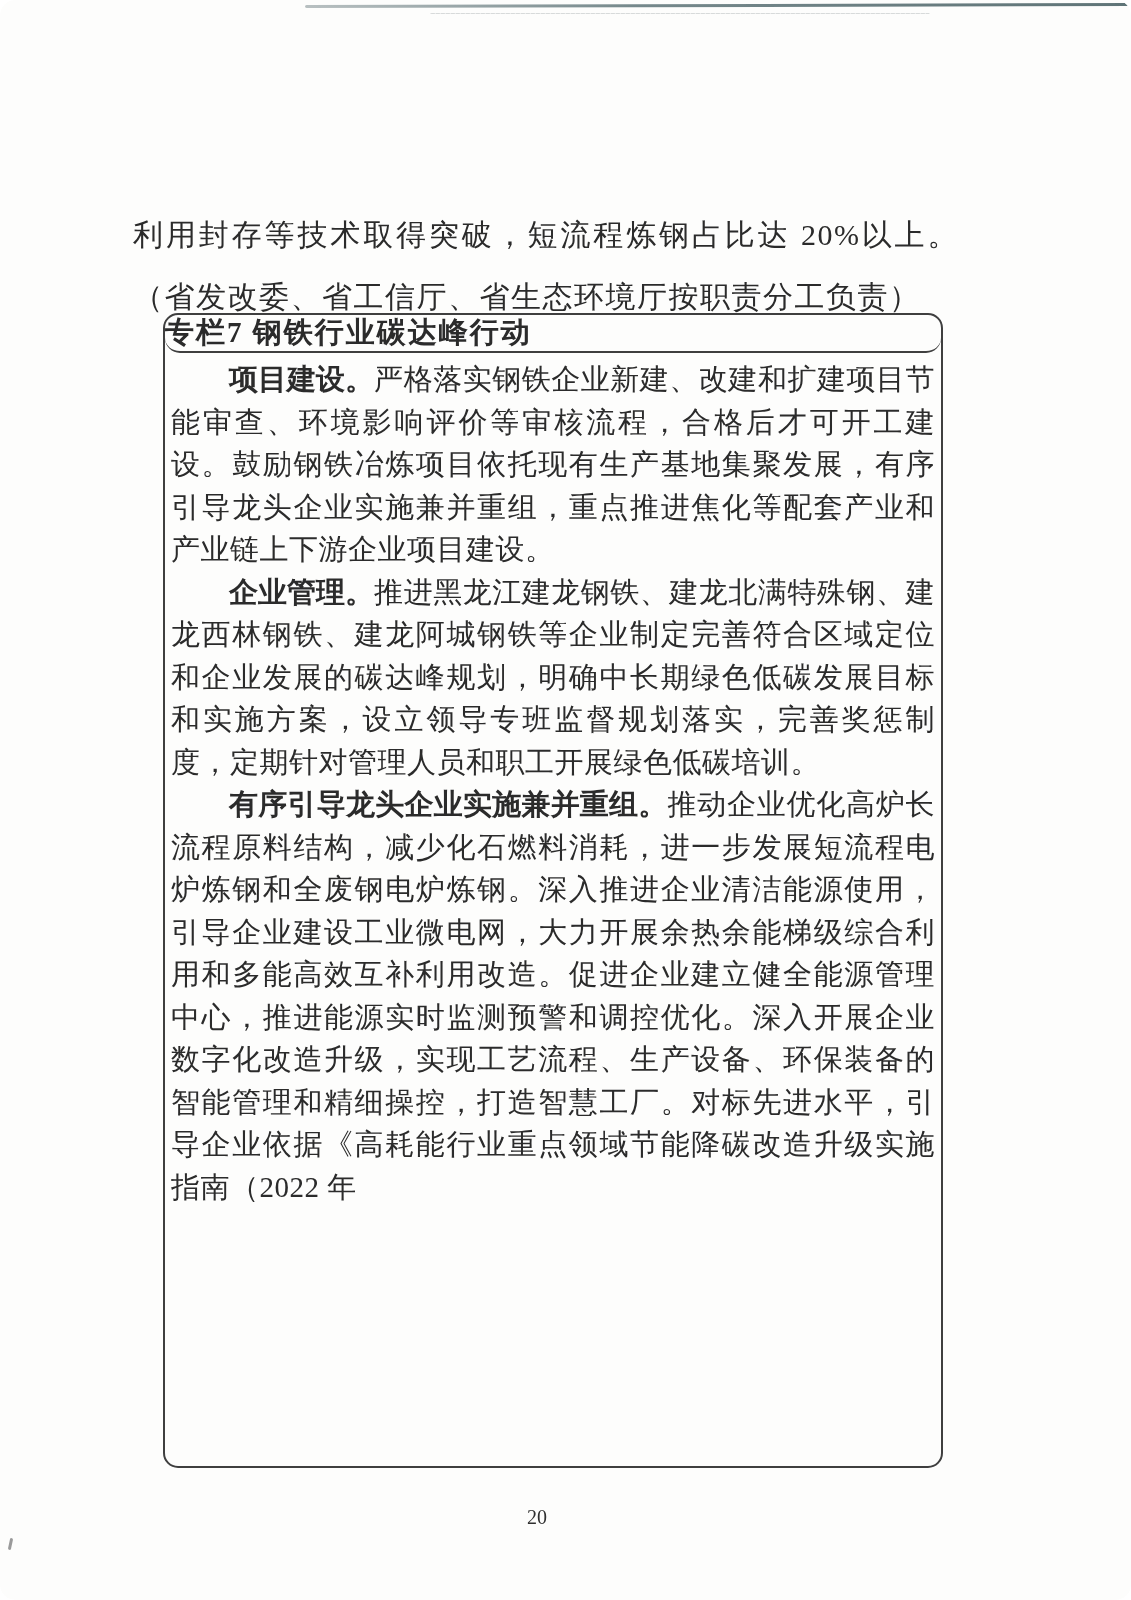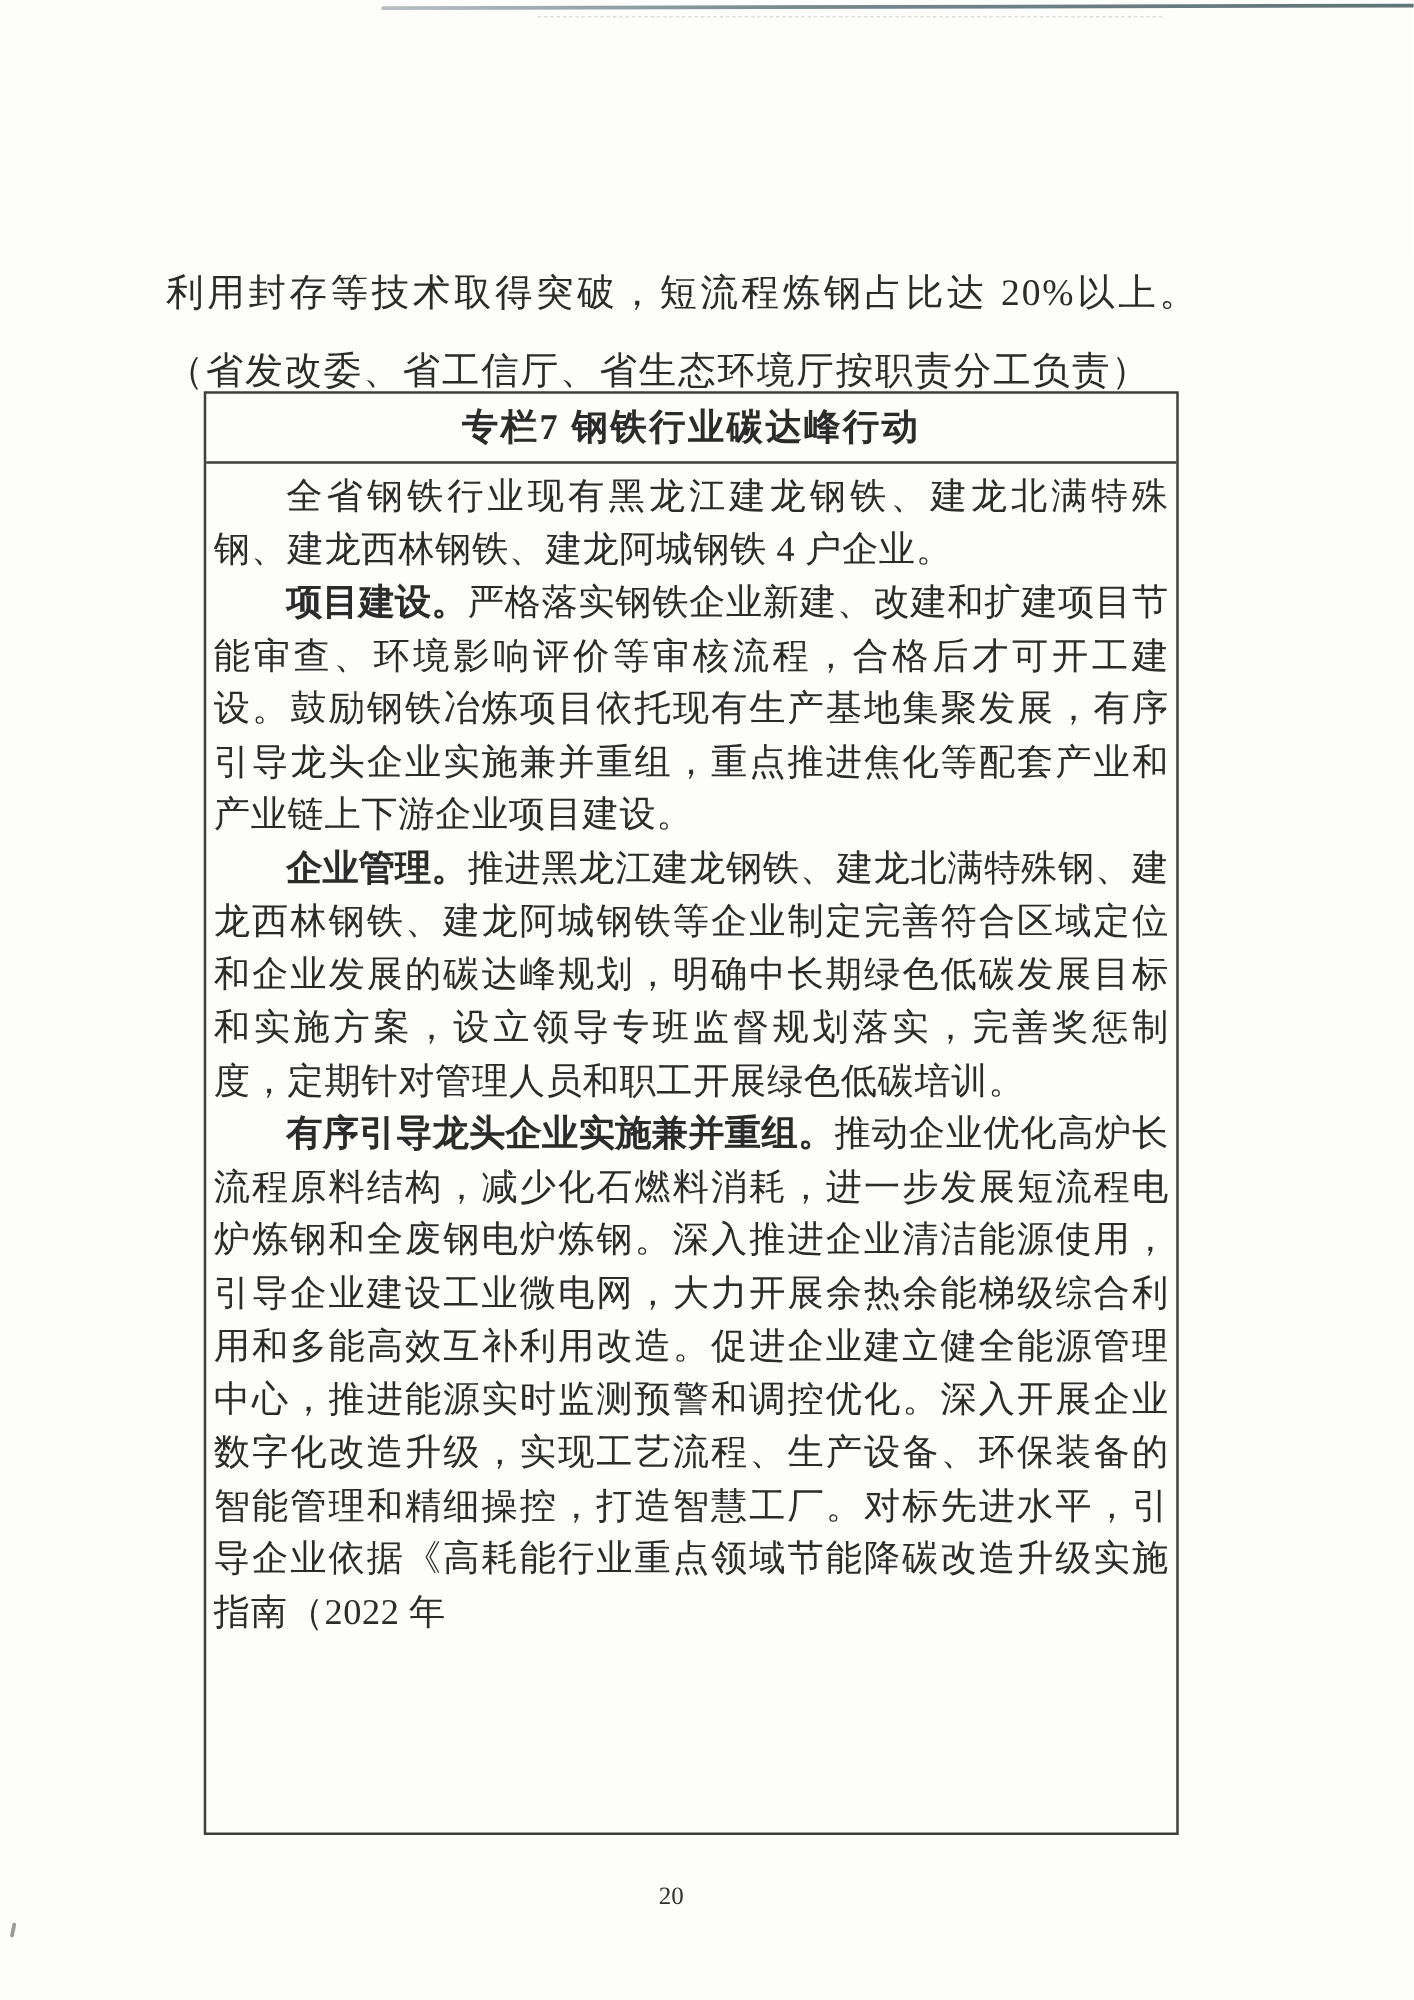--- a/index.html
+++ b/index.html
@@ -1,20 +1,20 @@
 <!DOCTYPE html>
 <html lang="zh" style="--ink: #2b2b2b; --border: #3f3f3f; --paper: #fdfdfc;"><head>
 <meta charset="utf-8">
 <style>
   :root{
     --ink:#2b2b2b;
     --border:#3f3f3f;
     --paper:#fdfdfc;
   }
-  *{margin:0;padding:0;box-sizing:border-box;}
+  *{margin:0;padding:0;box-sizing:border-box;border-radius:15px;}
   html,body{background:#ffffff;}
   .page{
     position:relative;
     width:1131px;
     height:1600px;
     background:var(--paper);
     overflow:hidden;
     font-family:"Liberation Serif","DejaVu Serif",serif;
     color:var(--ink);
   }
@@ -61,25 +61,25 @@
   .column-box{
     position:absolute;
     left:163px;
     top:313px;
     width:780px;
     min-height:1155px;
     border:2px solid var(--border);
     background:transparent;
   }
   .box-title-row{
-    height:56px;
+    height:38px;
     border-bottom:2px solid var(--border);
     display:flex;
     align-items:center;
-    justify-content:center;
+    justify-content:flex-start;
   }
   .box-title{
     font-size:29px;
     font-weight:700;
     letter-spacing:2px;
     color:var(--ink);
   }
   .box-content{
     padding:5px 6px 8px 6px;
     font-size:29px;
@@ -117,21 +117,20 @@
   <div class="scan-line-top2"></div>
   <div class="scan-speck"></div>
 
   <p class="intro">利用封存等技术取得突破，短流程炼钢占比达 20%以上。（省发改委、省工信厅、省生态环境厅按职责分工负责）</p>
 
   <div class="column-box">
     <div class="box-title-row">
       <span class="box-title">专栏7 钢铁行业碳达峰行动</span>
     </div>
     <div class="box-content">
-      <p><b class="lead"></b><span>全省钢铁行业现有黑龙江建龙钢铁、建龙北满特殊钢、建龙西林钢铁、建龙阿城钢铁 4 户企业。</span></p>
       <p><b class="lead">项目建设。</b><span>严格落实钢铁企业新建、改建和扩建项目节能审查、环境影响评价等审核流程，合格后才可开工建设。鼓励钢铁冶炼项目依托现有生产基地集聚发展，有序引导龙头企业实施兼并重组，重点推进焦化等配套产业和产业链上下游企业项目建设。</span></p>
       <p><b class="lead">企业管理。</b><span>推进黑龙江建龙钢铁、建龙北满特殊钢、建龙西林钢铁、建龙阿城钢铁等企业制定完善符合区域定位和企业发展的碳达峰规划，明确中长期绿色低碳发展目标和实施方案，设立领导专班监督规划落实，完善奖惩制度，定期针对管理人员和职工开展绿色低碳培训。</span></p>
       <p><b class="lead">有序引导龙头企业实施兼并重组。</b><span>推动企业优化高炉长流程原料结构，减少化石燃料消耗，进一步发展短流程电炉炼钢和全废钢电炉炼钢。深入推进企业清洁能源使用，引导企业建设工业微电网，大力开展余热余能梯级综合利用和多能高效互补利用改造。促进企业建立健全能源管理中心，推进能源实时监测预警和调控优化。深入开展企业数字化改造升级，实现工艺流程、生产设备、环保装备的智能管理和精细操控，打造智慧工厂。对标先进水平，引导企业依据《高耗能行业重点领域节能降碳改造升级实施指南（2022 年</span></p>
     </div>
   </div>
 
   <div class="page-number">20</div>
 
 </div>
 

